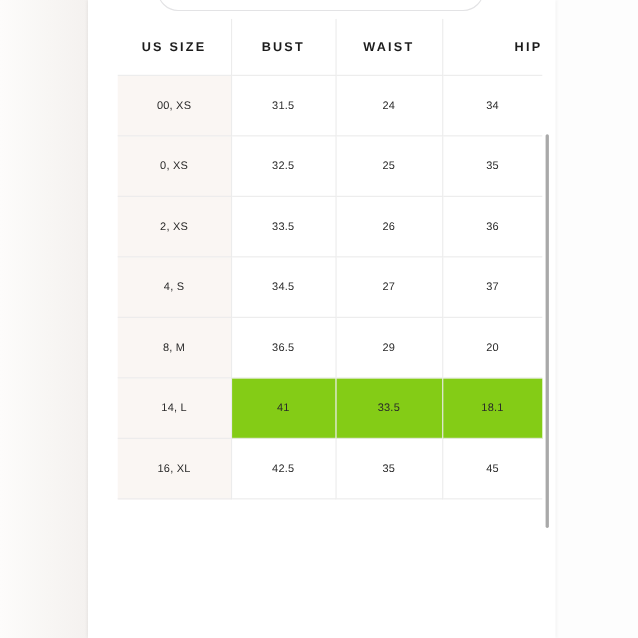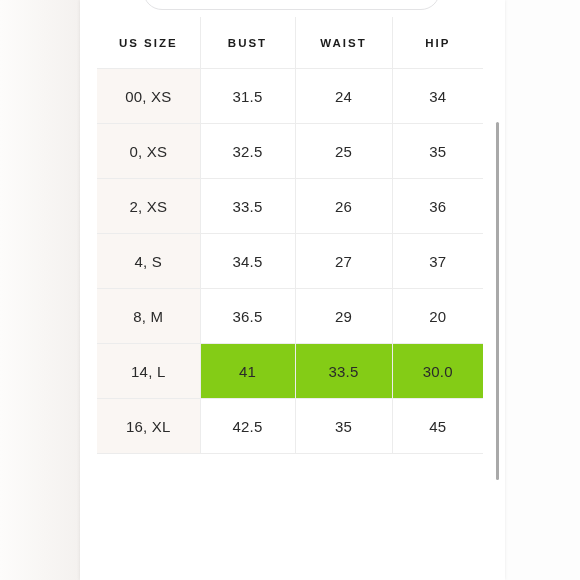--- a/index.html
+++ b/index.html
@@ -62,21 +62,21 @@
     height: 38px;
     border: 1px solid #e3e3e5;
     border-radius: 19px;
     background: #ffffff;
     box-sizing: border-box;
   }
 
   
   .table-viewport {
     position: absolute;
-    left: 0;
+    left: 10px;
     top: 17px;
     width: 425px;
     height: 563px;
     overflow: hidden;
   }
 
   
   table.size-table {
     position: absolute;
     left: 17px;
@@ -108,25 +108,26 @@
     color: #1c1c1c;
     text-transform: uppercase;
     background: #ffffff;
     border-top: none;
   }
   table.size-table thead th.first-head {
     border-left: none;
   }
   table.size-table thead th.last-head {
     border-right: none;
+    text-align: right;
   }
 
   table.size-table tbody td {
     height: 54px;
-    font-size: 15px;
+    font-size: 10px;
     font-weight: 400;
     color: #2a2a2a;
     letter-spacing: 0.2px;
     background: #ffffff;
   }
   table.size-table tbody td.col-size {
     background: #faf6f3;
     border-left: none;
   }
   table.size-table tbody td.col-hip {
@@ -221,21 +222,21 @@
             <tr>
               <td class="col-size">8, M</td>
               <td>36.5</td>
               <td>29</td>
               <td class="col-hip">20</td>
             </tr>
             <tr class="row-highlight">
               <td class="col-size">14, L</td>
               <td>41</td>
               <td>33.5</td>
-              <td class="col-hip cell-match">30.0</td>
+              <td class="col-hip cell-match">18.1</td>
             </tr>
             <tr>
               <td class="col-size">16, XL</td>
               <td>42.5</td>
               <td>35</td>
               <td class="col-hip">45</td>
             </tr>
           </tbody>
       </table>
     </div>

